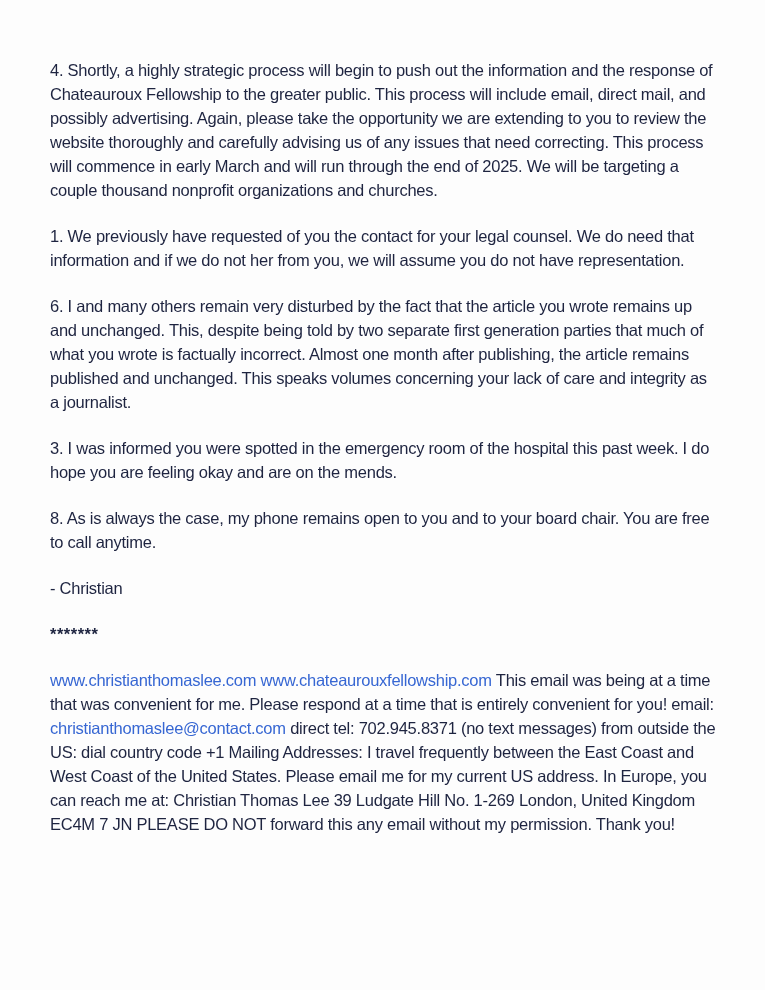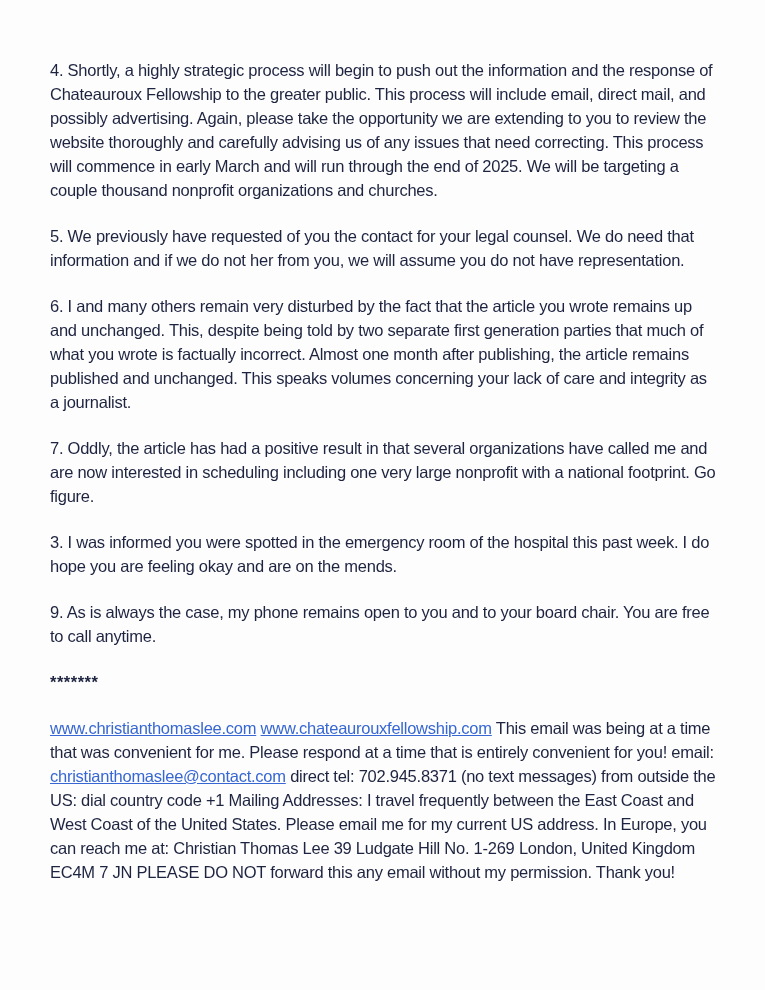--- a/index.html
+++ b/index.html
@@ -32,35 +32,34 @@
     margin: 0 0 26px 0;
     font-weight: bold;
     letter-spacing: 0.5px;
   }
   .footer {
     margin: 4px 0 0 0;
     max-width: 668px;
   }
   .link {
     color: #3767d3;
-    text-decoration: underline;
     cursor: pointer;
   }
 </style>
 </head>
 <body>
 
 <div class="page">
   <div class="body-text">
     <p>4. Shortly, a highly strategic process will begin to push out the information and the response of Chateauroux Fellowship to the greater public. This process will include email, direct mail, and possibly advertising. Again, please take the opportunity we are extending to you to review the website thoroughly and carefully advising us of any issues that need correcting. This process will commence in early March and will run through the end of 2025. We will be targeting a couple thousand nonprofit organizations and churches.</p>
-    <p>5. We previously have requested of you the contact for your legal counsel. We do need that information and if we do not her from you, we will assume you do not have representation.</p>
+    <p>1. We previously have requested of you the contact for your legal counsel. We do need that information and if we do not her from you, we will assume you do not have representation.</p>
     <p>6. I and many others remain very disturbed by the fact that the article you wrote remains up and unchanged. This, despite being told by two separate first generation parties that much of what you wrote is factually incorrect.  Almost one month after publishing, the article remains published and unchanged. This speaks volumes concerning your lack of care and integrity as a journalist.</p>
-    <p>7. Oddly, the article has had a positive result in that several organizations have called me and are now interested in scheduling including one very large nonprofit with a national footprint. Go figure.</p>
     <p>3. I was informed you were spotted in the emergency room of the hospital this past week. I do hope you are feeling okay and are on the mends.</p>
-    <p>9. As is always the case, my phone remains open to you and to your board chair.  You are free to call anytime.</p>
+    <p>8. As is always the case, my phone remains open to you and to your board chair.  You are free to call anytime.</p>
+    <p class="signature">- Christian</p>
     <p class="divider">*******</p>
     <p class="footer">
       <a class="link">www.christianthomaslee.com</a>
       <a class="link">www.chateaurouxfellowship.com</a>
       <span>This email was being at a time that was convenient for me. Please respond at a time that is entirely convenient for you! email:</span>
       <a class="link">christianthomaslee@contact.com</a>
       <span>direct tel: 702.945.8371 (no text messages) from outside the US: dial country code +1 Mailing Addresses: I travel frequently between the East Coast and West Coast of the United States. Please email me for my current US address. In Europe, you can reach me at: Christian Thomas Lee 39 Ludgate Hill No. 1-269 London, United Kingdom EC4M 7 JN PLEASE DO NOT forward this any email without my permission. Thank you!</span>
     </p>
   </div>
 </div>

